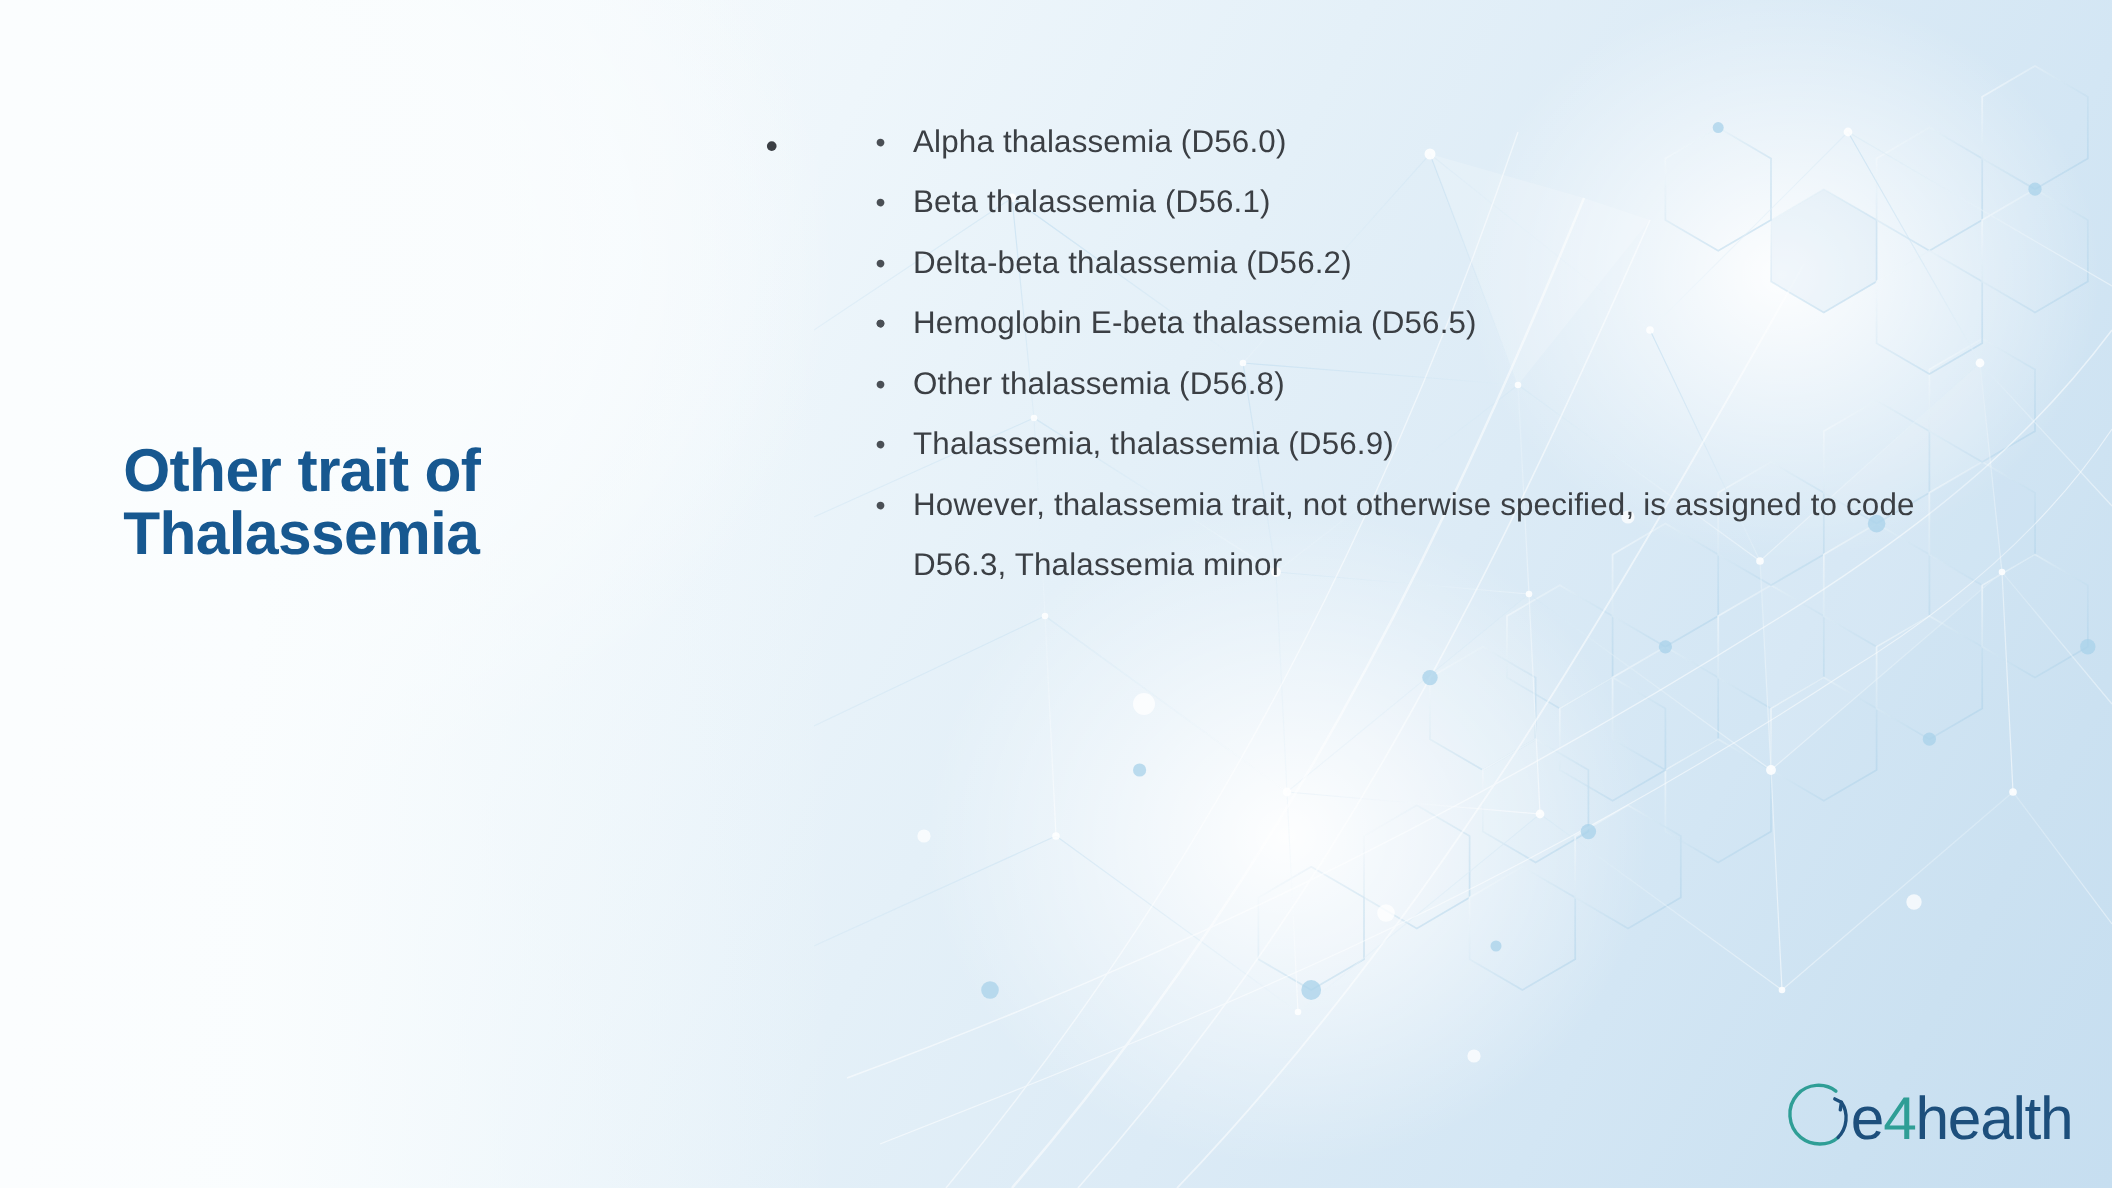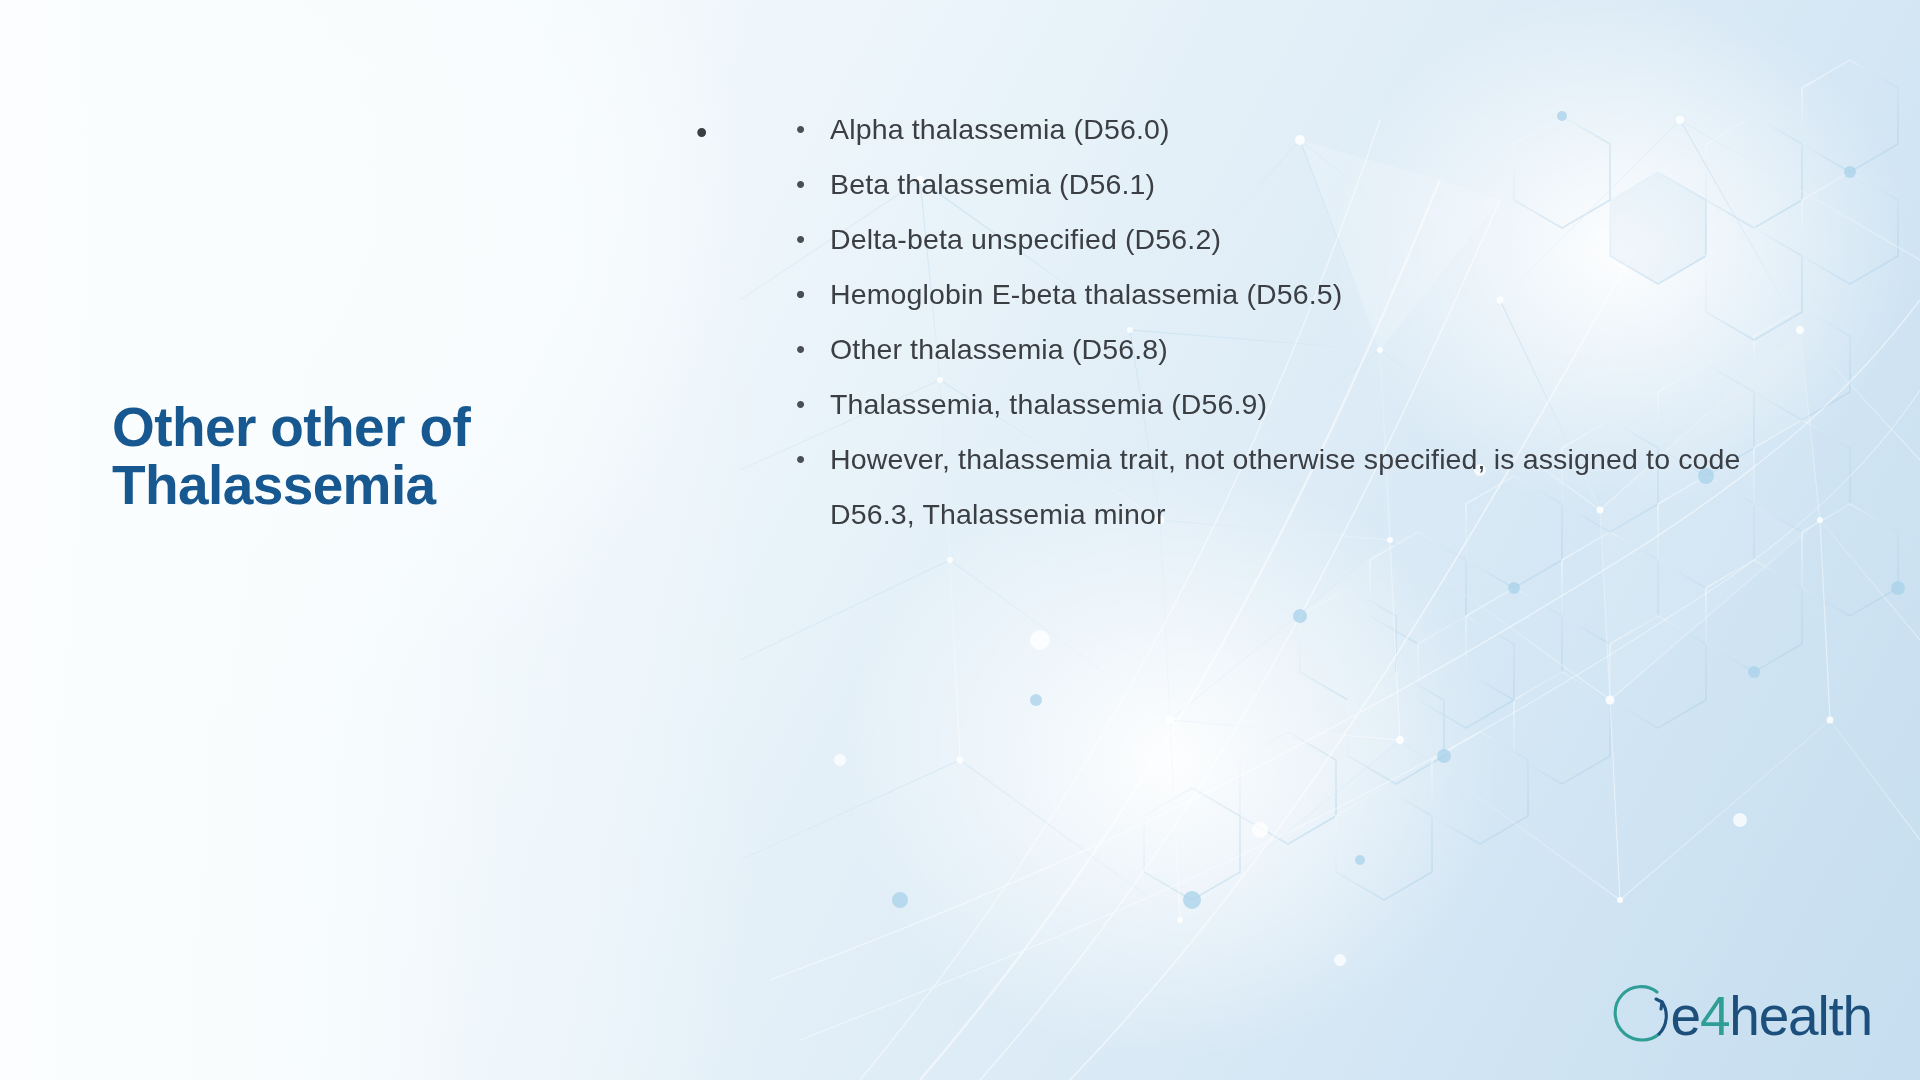--- a/index.html
+++ b/index.html
@@ -122,21 +122,21 @@
     left: 18px;
     top: 0;
     font-size: 26px;
     line-height: 2.12;
     color: #4a4f55;
   }
 
   
   .logo {
     position: absolute;
-    right: 48px;
+    right: 36px;
     bottom: 26px;
     display: flex;
     align-items: center;
     height: 76px;
   }
   .logo-mark {
     position: relative;
     width: 74px;
     height: 74px;
     margin-right: -6px;
@@ -284,42 +284,42 @@
         <circle cx="600" cy="960" r="6"></circle>
         <circle cx="100" cy="760" r="6"></circle>
       </g>
     </svg>
   </div>
 
   <div class="bg-fade-left"></div>
 
   <div class="title-block">
     <h1 class="slide-title">
-      <span>Other other of</span>
+      <span>Other trait of</span>
       <span class="line2">Thalassemia</span>
     </h1>
   </div>
 
   <div class="content">
     <ul class="lvl1">
       <li>
         <span class="bullet-dot">•</span>
 
         <ul class="lvl2">
           <li>
             <span class="bullet-dot">•</span>
             <span>Alpha thalassemia (D56.0)</span>
           </li>
           <li>
             <span class="bullet-dot">•</span>
             <span>Beta thalassemia (D56.1)</span>
           </li>
           <li>
             <span class="bullet-dot">•</span>
-            <span>Delta-beta unspecified (D56.2)</span>
+            <span>Delta-beta thalassemia (D56.2)</span>
           </li>
           <li>
             <span class="bullet-dot">•</span>
           </li>
           <li>
             <span class="bullet-dot">•</span>
             <span>Hemoglobin E-beta thalassemia (D56.5)</span>
           </li>
           <li>
             <span class="bullet-dot">•</span>

